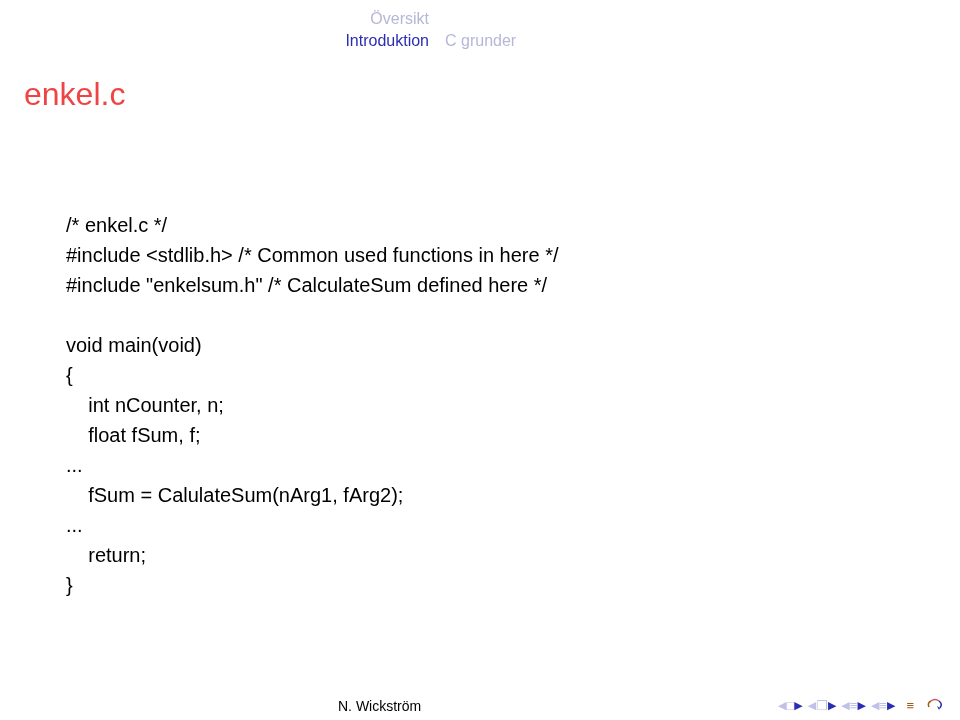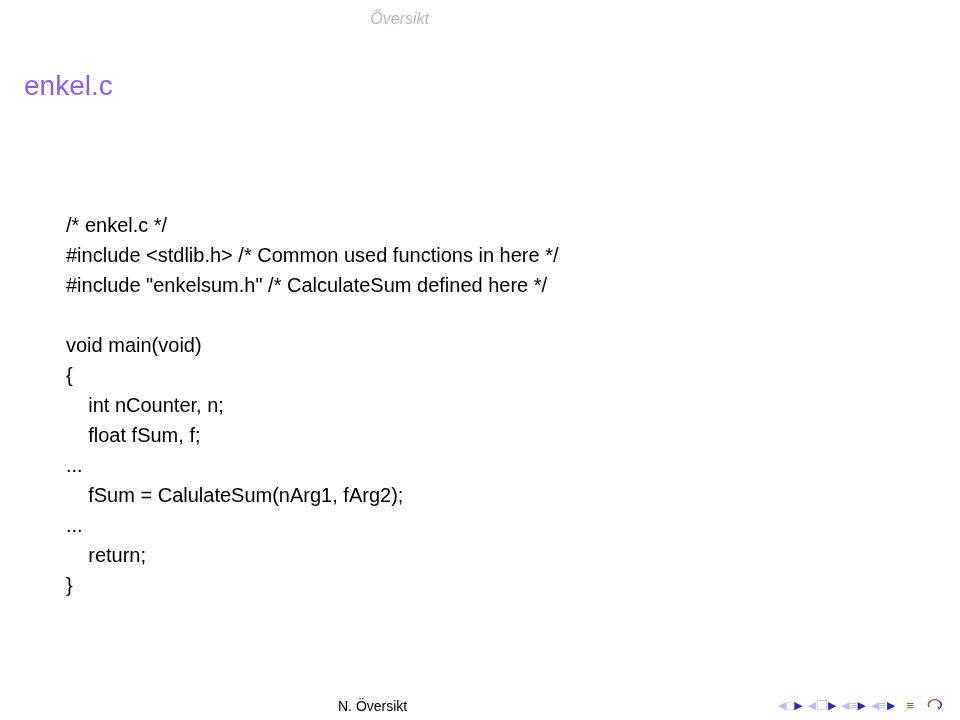--- a/index.html
+++ b/index.html
@@ -12,21 +12,20 @@
     position: relative;
     overflow: hidden;
     color: #000;
   }
   .nav {
     position: absolute;
     top: 8px;
     left: 0;
     right: 0;
     font-size: 16px;
-    font-style: italic;
   }
   .nav-row {
     display: flex;
     line-height: 22px;
   }
   .nav-left {
     width: 445px;
     text-align: right;
     color: #b6b6d8;
     padding-right: 16px;
@@ -34,24 +33,24 @@
   }
   .nav-left.active {
     color: #2a2db3;
   }
   .nav-right {
     color: #b6b6d8;
     text-align: left;
   }
   .frametitle {
     position: absolute;
-    top: 70px;
+    top: 76px;
     left: 24px;
-    color: #8b5cf6;
-    font-size: 28px;
+    color: #ef4444;
+    font-size: 32px;
     font-weight: 400;
   }
   .code {
     position: absolute;
     top: 210px;
     left: 66px;
     font-family: Liberation Sans, sans-serif;
     font-size: 20px;
     line-height: 30px;
     white-space: pre;
@@ -92,40 +91,44 @@
   .eq { color: #a25a10; font-size: 13px; margin-left: 6px; }
   .recycle { font-size: 14px; margin-left: 6px; }
 </style>
 </head>
 <body>
 
 <div class="nav">
   <div class="nav-row">
     <div class="nav-left">Översikt</div>
   </div>
+  <div class="nav-row">
+    <div class="nav-left active">Introduktion</div>
+    <div class="nav-right">C grunder</div>
+  </div>
 </div>
 
 <div class="frametitle">enkel.c</div>
 
 <div class="code">/* enkel.c */
 #include &lt;stdlib.h&gt; /* Common used functions in here */
 #include "enkelsum.h" /* CalculateSum defined here */
 
 void main(void)
 {
     int nCounter, n;
     float fSum, f;
 ...
     fSum = CalulateSum(nArg1, fArg2);
 ...
     return;
 }</div>
 
 <div class="footer">
-  <span class="author">N. Översikt</span>
+  <span class="author">N. Wickström</span>
   <div class="controls">
     <span class="ctl">
       <span class="a">◀</span>
         <span class="sym">□</span>
         <span class="b">▶</span>
     </span>
     <span class="ctl">
       <span class="a">◀</span>
         <span class="sym">❐</span>
         <span class="b">▶</span>

